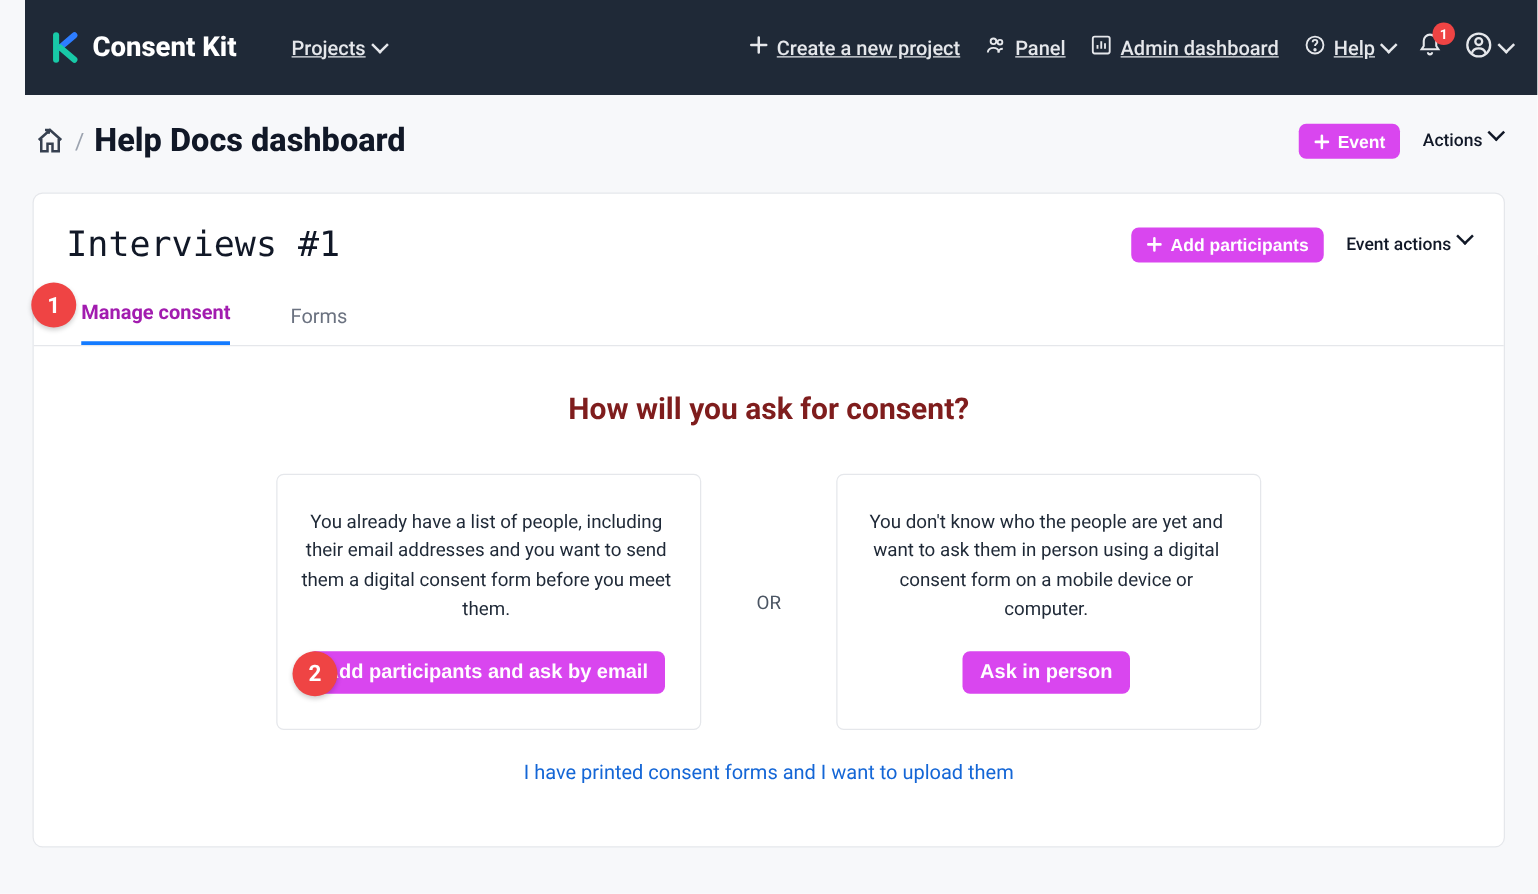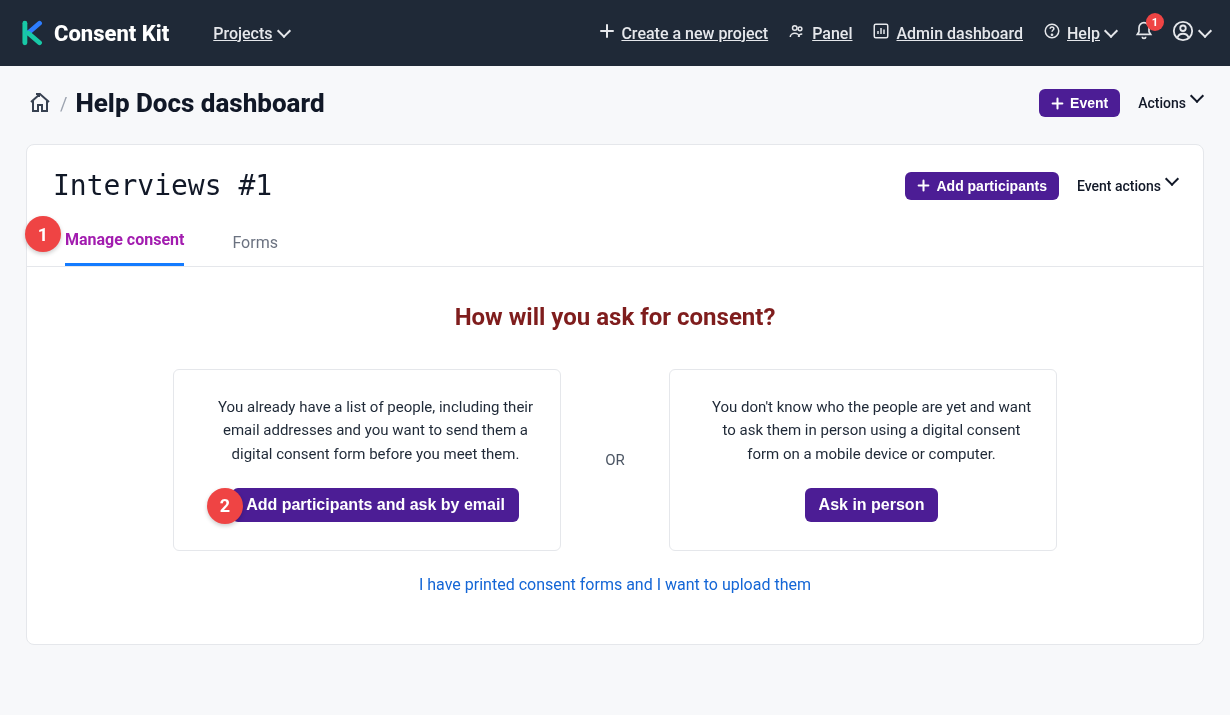--- a/index.html
+++ b/index.html
@@ -8,25 +8,26 @@
     background: #f7f8fa;
     color: #1a1f2b;
     width: 1230px;
     height: 715px;
     overflow: hidden;
   }
 
   
   .topnav {
     background: #1f2937;
-    height: 66px;
+    height: 76px;
     display: flex;
     align-items: center;
     padding: 0 20px;
     color: #e5e7eb;
+    margin-left: 20px;
   }
   .brand {
     display: flex;
     align-items: center;
     gap: 8px;
     font-weight: 800;
     font-size: 22px;
     color: #fff;
     margin-right: 34px;
   }
@@ -91,21 +92,21 @@
     display:inline-flex;
     align-items:center;
     gap:6px;
     border-radius:6px;
     font-weight:600;
     font-size:15px;
     cursor:pointer;
     border:none;
     padding: 8px 14px;
   }
-  .btn-primary { background:#4c1d95; color:#fff; }
+  .btn-primary { background:#d946ef; color:#fff; }
   .btn-sm { font-size:14px; padding:6px 12px; }
   .link-action {
     display:flex;align-items:flex-start;gap:6px;
     font-size:14px; font-weight:500; color:#111827;
     cursor:pointer; margin-left:18px;
   }
 
   
   .card {
     background:#fff;
@@ -159,24 +160,24 @@
     color:#7f1d1d;
     margin-bottom: 38px;
   }
   .choice-row {
     display:flex;
     align-items:stretch;
     justify-content:center;
     gap: 24px;
   }
   .choice-box {
-    width: 388px;
+    width: 340px;
     border:1px solid #e5e7eb;
     border-radius:6px;
-    padding: 26px 22px 28px 39px;
+    padding: 26px 22px 28px 18px;
     display:flex;
     flex-direction:column;
     align-items:center;
   }
   .choice-text {
     font-size:15px;
     color:#1f2937;
     line-height:1.55;
     margin-bottom: 22px;
   }

